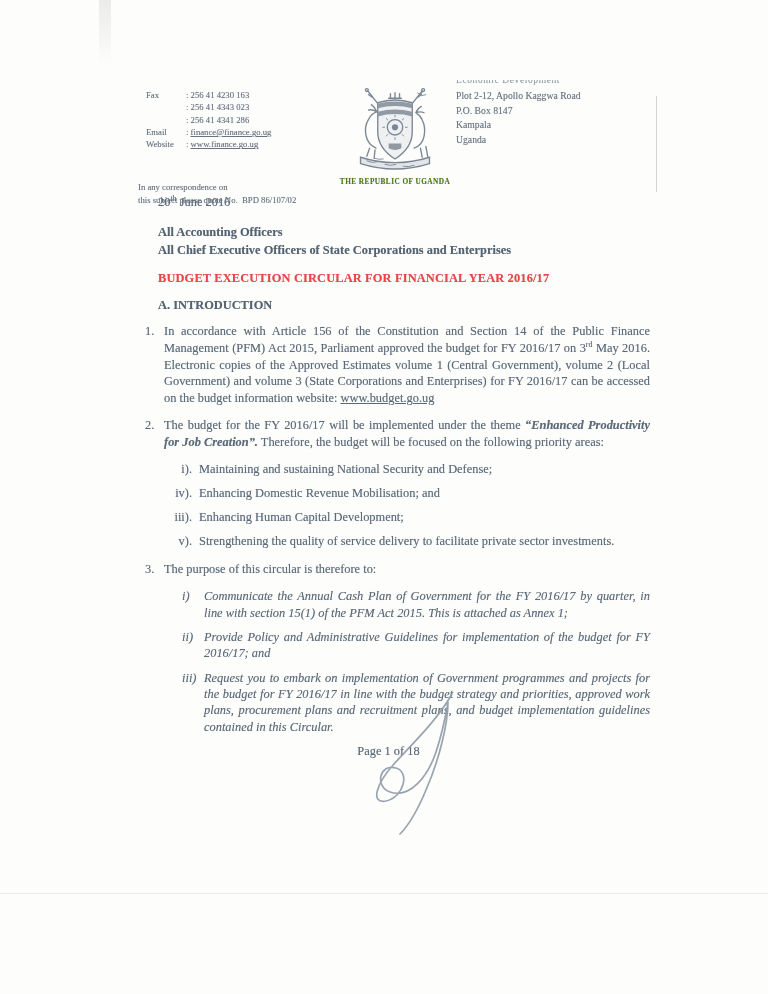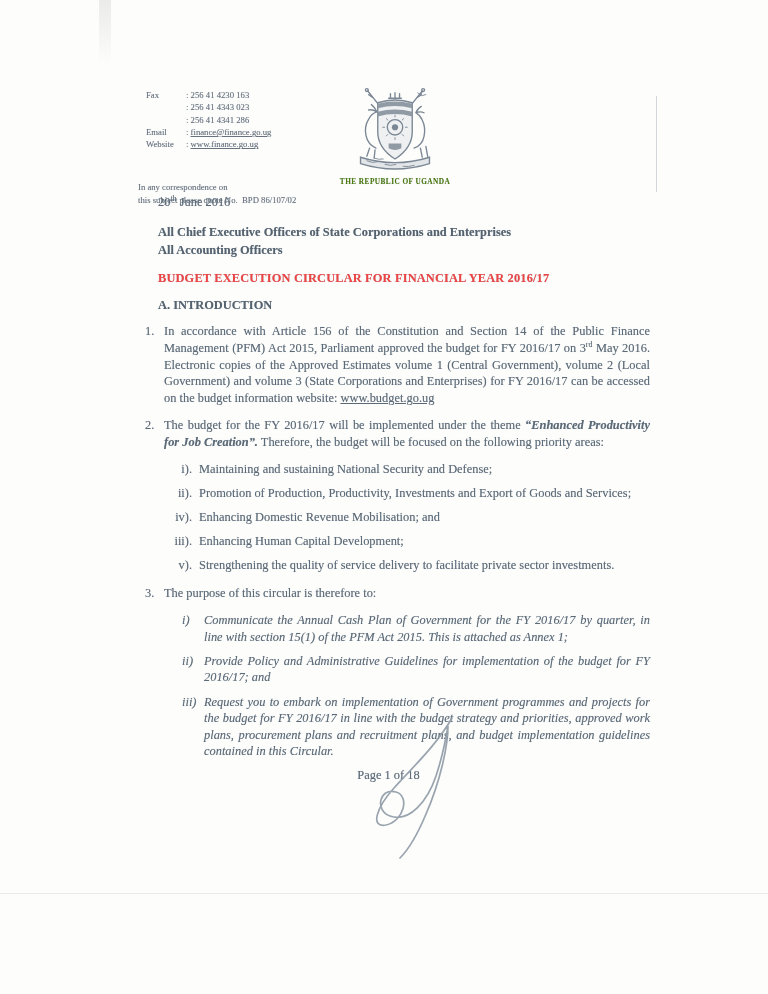--- a/index.html
+++ b/index.html
@@ -121,52 +121,57 @@
         <path d="M93,10 l2,-4 m-1,4 l-4,-3 m5,3 l4,-1" stroke-width="1"></path>
         <path d="M93,68 l2,10 m4,-12 l2,11"></path>
 
         <path d="M27,78 q38,12 76,0 l0,7 q-38,12 -76,0 z" fill="#e3e6e8"></path>
         <path d="M34,82 q6,3 12,1 m8,3 q6,2 12,0 m8,2 q6,1 12,-1 m-44,-8 q5,2 10,1" stroke-width="1"></path>
       </g>
     </svg>
     <div class="emblem-caption">THE REPUBLIC OF UGANDA</div>
   </div>
 
+  <div class="address">
+    <div class="cutoff-wrap">
+        <span>Economic Development</span>
+      </div>
+    <div>Plot 2-12, Apollo Kaggwa Road</div>
+    <div>P.O. Box 8147</div>
+    <div>Kampala</div>
+    <div>Uganda</div>
+  </div>
 
   <div class="body">
 
     <div class="date"><span>20</span><sup>th</sup><span> June 2016</span></div>
 
     <div class="addressees">
+      <div>All Accounting Officers</div>
       <div>All Chief Executive Officers of State Corporations and Enterprises</div>
-      <div>All Accounting Officers</div>
     </div>
 
     <div class="subject">BUDGET EXECUTION CIRCULAR FOR FINANCIAL YEAR 2016/17</div>
 
     <div class="section-a">A. INTRODUCTION</div>
 
     <div class="num-para">
       <span class="pnum">1.</span>
       <div class="ptext"><span>In accordance with Article 156 of the Constitution and Section 14 of the Public Finance Management (PFM) Act 2015, Parliament approved the budget for FY 2016/17 on 3</span><sup>rd</sup><span> May 2016. Electronic copies of the Approved Estimates volume 1 (Central Government), volume 2 (Local Government) and volume 3 (State Corporations and Enterprises) for FY 2016/17 can be accessed on the budget information website: </span><span class="u">www.budget.go.ug</span></div>
     </div>
 
     <div class="num-para">
       <span class="pnum">2.</span>
       <div class="ptext"><span>The budget for the FY 2016/17 will be implemented under the theme </span><span class="bolditalic">“Enhanced Productivity for Job Creation”.</span><span> Therefore, the budget will be focused on the following priority areas:</span></div>
     </div>
 
     <div class="priority-list">
       <div class="p-item">
         <span class="lnum">i).</span>
         <div class="ltext">Maintaining and sustaining National Security and Defense;</div>
-      </div>
-      <div class="p-item">
-        <span class="lnum">ii).</span>
-        <div class="ltext">Promotion of Production, Productivity, Investments and Export of Goods and Services;</div>
       </div>
       <div class="p-item">
         <span class="lnum">iv).</span>
         <div class="ltext">Enhancing Domestic Revenue Mobilisation; and</div>
       </div>
       <div class="p-item">
         <span class="lnum">iii).</span>
         <div class="ltext">Enhancing Human Capital Development;</div>
       </div>
       <div class="p-item">

